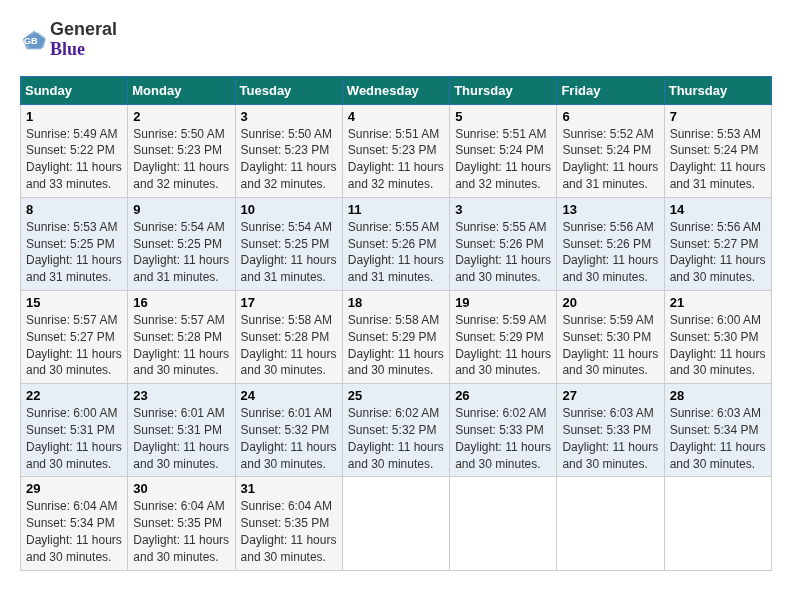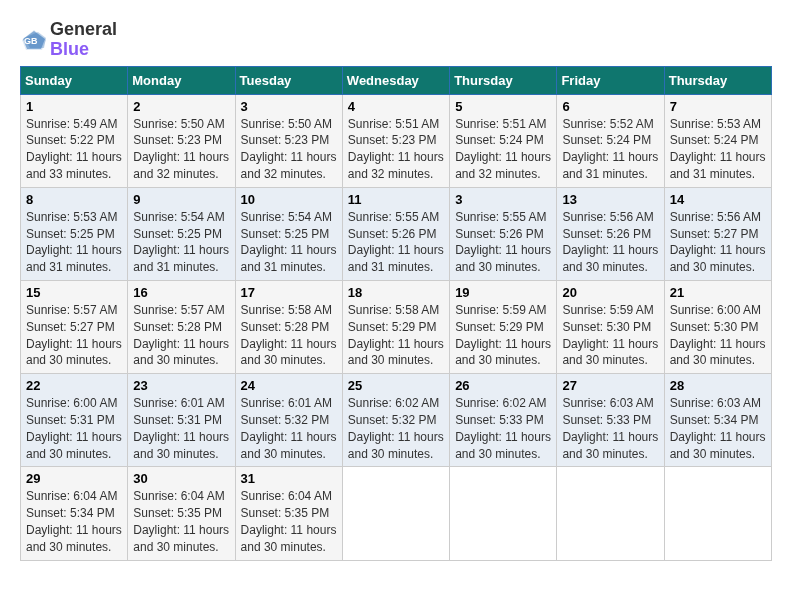--- a/index.html
+++ b/index.html
@@ -7,21 +7,21 @@
       font-family: Arial, sans-serif;
       background: #fff;
       width: 792px;
       min-height: 612px;
       padding: 20px;
     }
     .header-area {
       display: flex;
       justify-content: space-between;
       align-items: flex-start;
-      margin-bottom: 6px;
+      margin-bottom: 16px;
       gap: 15px;
     }
     .logo {
       display: flex;
       align-items: center;
     }
     .logo-text {
       font-size: 18px;
       font-weight: bold;
       color: #333;
@@ -97,21 +97,21 @@
   <div class="logo">
     <svg class="logo-icon" viewBox="0 0 28 24">
       <rect x="0" y="0" width="28" height="24" fill="#fff"></rect>
       <polygon points="14,2 26,12 22,22 6,22 2,12" fill="#2a6db5" opacity="0.15"></polygon>
       <polygon points="18,4 26,10 24,20 10,20 4,10" fill="#2a6db5" opacity="0.3"></polygon>
       <polygon points="14,3 25,11 21,21 7,21 3,11" fill="#2a6db5" opacity="0.5"></polygon>
       <text x="4" y="16" font-size="9" fill="#fff" font-weight="bold">GB</text>
     </svg>
     <div class="logo-text">
       <div>General</div>
-      <div><span style="color:#8b5cf6;">Blue</span></div>
+      <div><span style="color:#4c1d95;font-family:Liberation Serif, serif;">Blue</span></div>
     </div>
   </div>
 </div>
 
 <table>
   <thead>
     <tr>
     <th>Sunday</th>
         <th>Monday</th>
         <th>Tuesday</th>

